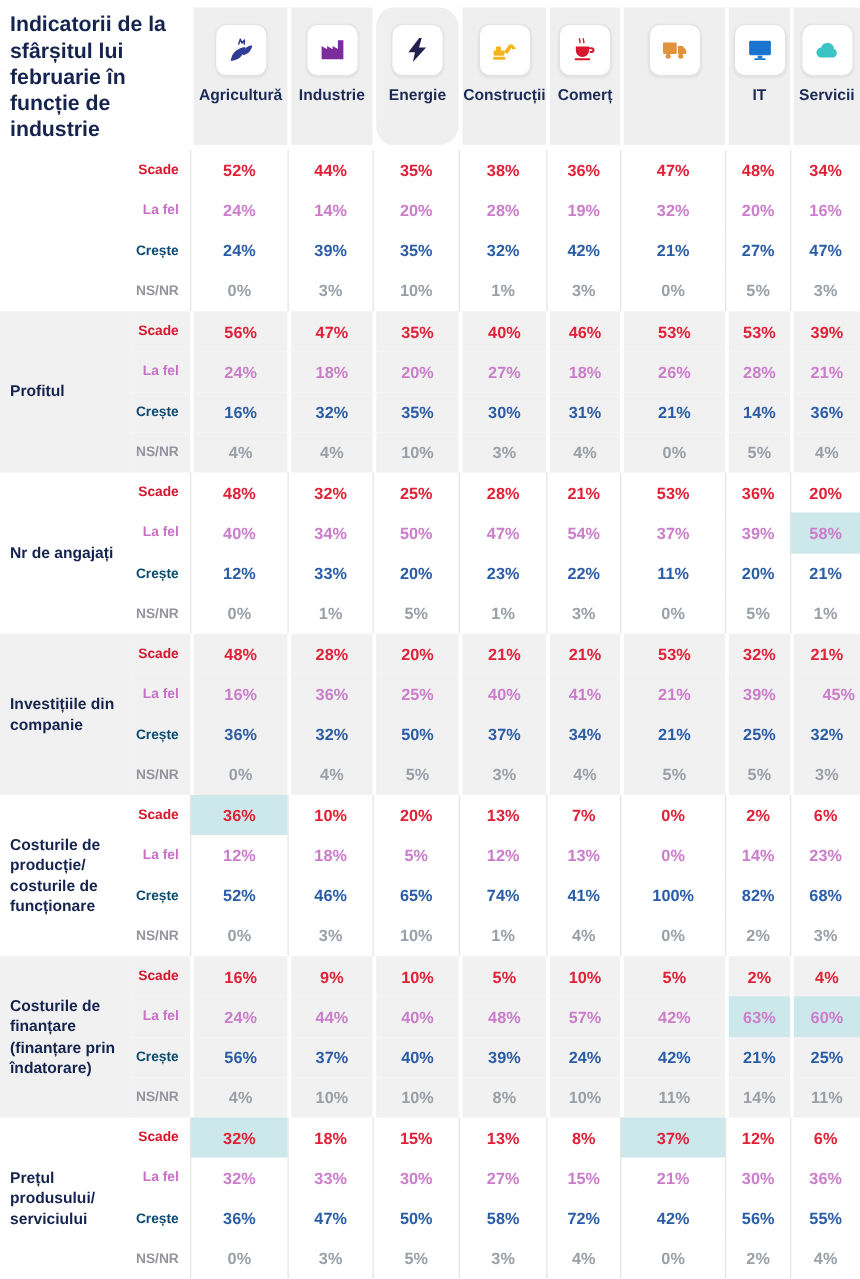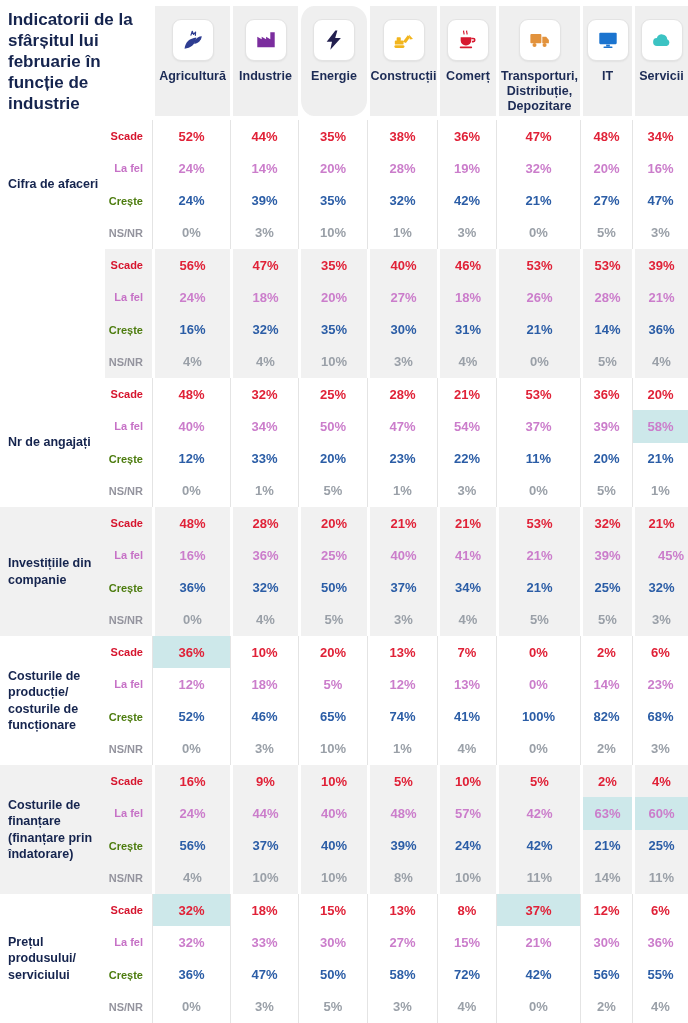--- a/index.html
+++ b/index.html
@@ -46,21 +46,21 @@
   .val{
     display:flex;align-items:center;justify-content:center;
     font-size:13px;font-weight:bold;border-left:1px solid #e4e4e4;
     box-sizing:border-box;
   }
   .shadedbg{background:#f1f1f1;}
   .val.shadedbg{border-left:3px solid #fff;}
   .val.hl{background:#cde8ea;}
   .t-scade{color:#e02137;}  .l-scade{color:#d6152e;}
   .t-la_fel{color:#cb7dcb;} .l-la_fel{color:#c671c6;}
-  .t-creste{color:#2b5da6;} .l-creste{color:#4d7c0f;}
+  .t-creste{color:#2b5da6;} .l-creste{color:#0c4a6e;}
   .t-ns_nr{color:#9aa0a8;}  .l-ns_nr{color:#94949e;}
 </style>
 </head>
 <body>
 
 <div class="grid">
   <div class="title">Indicatorii de la sfârșitul lui februarie în funcție de industrie</div>
 <div class="hdr" style="grid-column: 3;">
       <span class="tile" style="color: rgb(46, 61, 145);">
         <svg viewBox="0 0 24 24" fill="currentColor">
@@ -112,41 +112,39 @@
     </div>
     <div class="hdr" style="grid-column: 8;">
       <span class="tile" style="color: rgb(226, 146, 60);">
         <svg viewBox="0 0 24 24" fill="currentColor">
           <rect x="1.5" y="5.5" width="12" height="10" rx="1"></rect>
           <path d="M14.5 8.5h4.2l3 3.5v3.5h-7.2z"></path>
           <circle cx="6" cy="17.5" r="2.2"></circle>
           <circle cx="17" cy="17.5" r="2.2"></circle>
         </svg>
       </span>
-      <span class="hlabel">Transporturi, Distribuție, Depozitare</span>
     </div>
     <div class="hdr" style="grid-column: 9;">
       <span class="tile" style="color: rgb(27, 116, 207);">
         <svg viewBox="0 0 24 24" fill="currentColor">
           <rect x="2.5" y="4" width="19" height="12.5" rx="1.2"></rect>
           <rect x="10" y="17" width="4" height="2.2"></rect>
           <rect x="7" y="19.2" width="10" height="1.6" rx=".8"></rect>
         </svg>
       </span>
       <span class="hlabel">IT</span>
     </div>
     <div class="hdr" style="grid-column: 10;">
       <span class="tile" style="color: rgb(60, 195, 195);">
         <svg viewBox="0 0 24 24" fill="currentColor">
           <path d="M6.8 18.5a4.3 4.3 0 0 1-.4-8.6 5.8 5.8 0 0 1 11.3 1.2 3.9 3.9 0 0 1-.6 7.4z"></path>
         </svg>
       </span>
       <span class="hlabel">Servicii</span>
     </div>
-    <div class="gname" style="grid-area: 2 / 1 / span 4;">Cifra de afaceri</div>
     <div class="rlabel l-scade" style="grid-area: 2 / 2;">Scade</div>
     <div class="val t-scade" style="grid-area: 2 / 3;">52%</div>
     <div class="val t-scade" style="grid-area: 2 / 4;">44%</div>
     <div class="val t-scade" style="grid-area: 2 / 5;">35%</div>
     <div class="val t-scade" style="grid-area: 2 / 6;">38%</div>
     <div class="val t-scade" style="grid-area: 2 / 7;">36%</div>
     <div class="val t-scade" style="grid-area: 2 / 8;">47%</div>
     <div class="val t-scade" style="grid-area: 2 / 9;">48%</div>
     <div class="val t-scade" style="grid-area: 2 / 10;">34%</div>
     <div class="rlabel l-la_fel" style="grid-area: 3 / 2;">La fel</div>
@@ -169,20 +167,21 @@
     <div class="val t-creste" style="grid-area: 4 / 10;">47%</div>
     <div class="rlabel l-ns_nr" style="grid-area: 5 / 2;">NS/NR</div>
     <div class="val t-ns_nr" style="grid-area: 5 / 3;">0%</div>
     <div class="val t-ns_nr" style="grid-area: 5 / 4;">3%</div>
     <div class="val t-ns_nr" style="grid-area: 5 / 5;">10%</div>
     <div class="val t-ns_nr" style="grid-area: 5 / 6;">1%</div>
     <div class="val t-ns_nr" style="grid-area: 5 / 7;">3%</div>
     <div class="val t-ns_nr" style="grid-area: 5 / 8;">0%</div>
     <div class="val t-ns_nr" style="grid-area: 5 / 9;">5%</div>
     <div class="val t-ns_nr" style="grid-area: 5 / 10;">3%</div>
+    <div class="gname shadedbg" style="grid-area: 6 / 1 / span 4;">Profitul</div>
     <div class="rlabel l-scade shadedbg" style="grid-area: 6 / 2;">Scade</div>
     <div class="val t-scade shadedbg" style="grid-area: 6 / 3;">56%</div>
     <div class="val t-scade shadedbg" style="grid-area: 6 / 4;">47%</div>
     <div class="val t-scade shadedbg" style="grid-area: 6 / 5;">35%</div>
     <div class="val t-scade shadedbg" style="grid-area: 6 / 6;">40%</div>
     <div class="val t-scade shadedbg" style="grid-area: 6 / 7;">46%</div>
     <div class="val t-scade shadedbg" style="grid-area: 6 / 8;">53%</div>
     <div class="val t-scade shadedbg" style="grid-area: 6 / 9;">53%</div>
     <div class="val t-scade shadedbg" style="grid-area: 6 / 10;">39%</div>
     <div class="rlabel l-la_fel shadedbg" style="grid-area: 7 / 2;">La fel</div>

